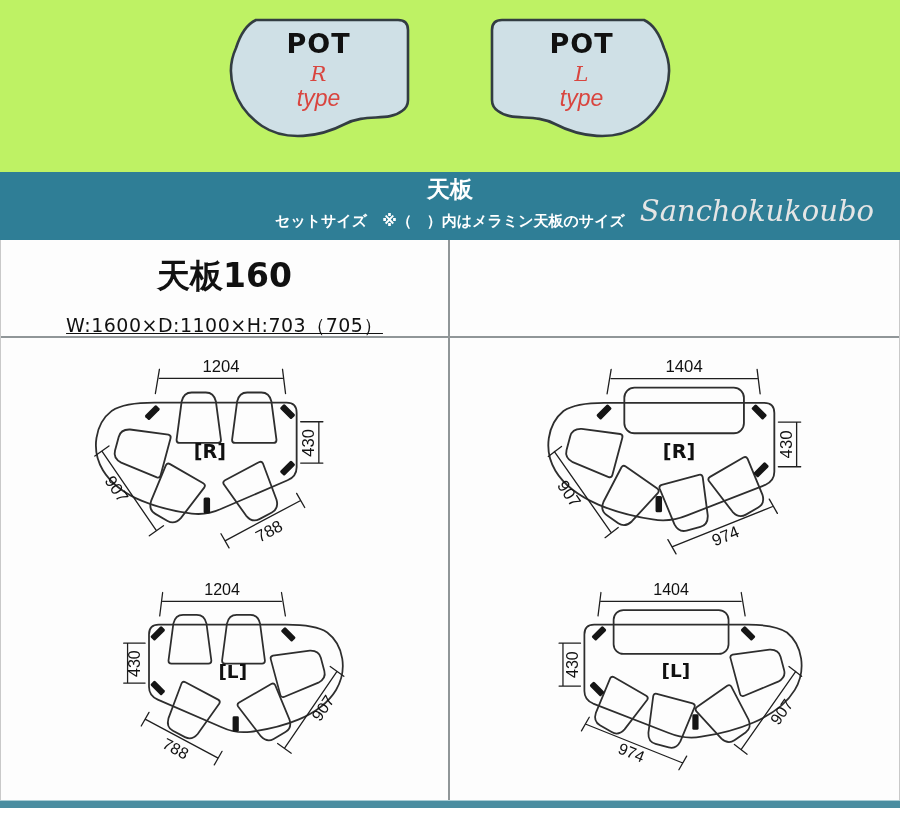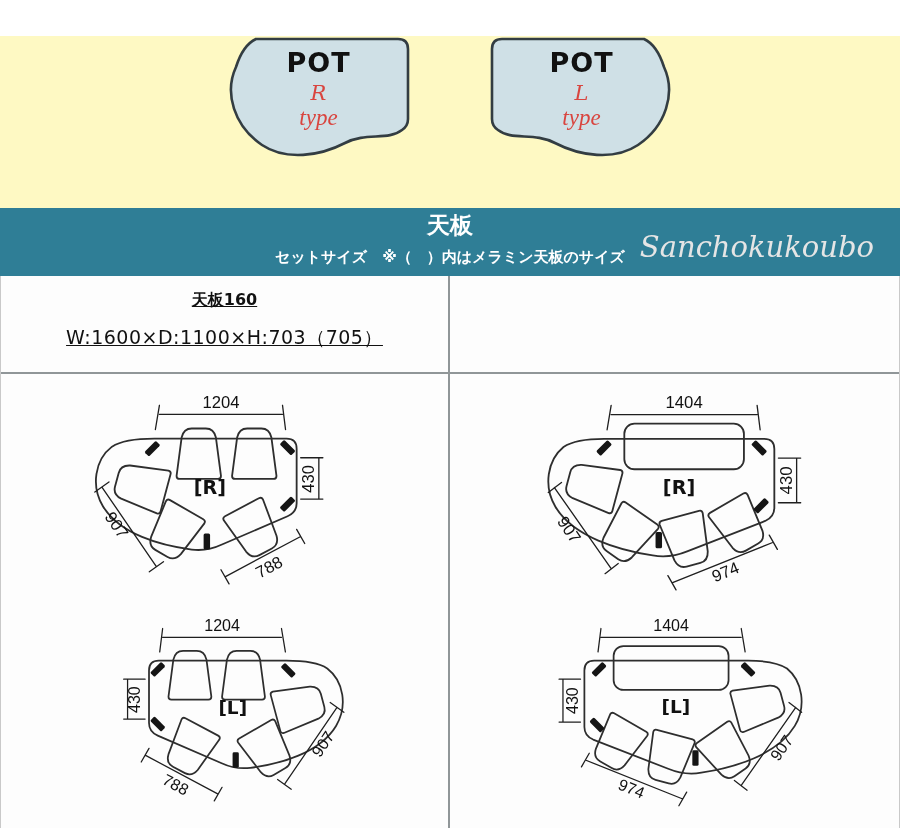--- a/index.html
+++ b/index.html
@@ -1,39 +1,39 @@
 <!DOCTYPE html>
 <html><head>
 <meta charset="utf-8">
 <style>
   html,body{margin:0;padding:0;background:#ffffff;}
   body{width:900px;height:828px;overflow:hidden;font-family:"DejaVu Sans","Liberation Sans",sans-serif;}
 
   
-  .hero{height:172px;display:flex;justify-content:center;align-items:flex-start;gap:58px;box-sizing:border-box;background:#fef9c3;margin-top:36px;}
+  .hero{height:172px;display:flex;justify-content:center;align-items:flex-start;gap:58px;padding-top:17px;box-sizing:border-box;background:#bef264;}
   .pot-shape{position:relative;width:205px;height:132px;}
   .pot-shape svg{position:absolute;left:0;top:0;}
   .pot-text{position:absolute;left:0;top:0;width:100%;text-align:center;padding-top:13px;line-height:1;}
   .pot-name{font-size:27px;font-weight:bold;color:#111;letter-spacing:1px;}
   .pot-variant{font-family:"DejaVu Serif",serif;font-style:italic;font-size:21px;color:#d9453f;margin-top:7px;}
-  .pot-word{font-family:Liberation Serif, serif;font-style:italic;font-size:23px;color:#d9453f;margin-top:2px;}
+  .pot-word{font-family:Liberation Sans, sans-serif;font-style:italic;font-size:23px;color:#d9453f;margin-top:2px;}
 
   
   .banner{position:relative;height:68px;background:#2f7e96;color:#ffffff;text-align:center;box-sizing:border-box;padding-top:4px;}
   .banner-title{font-size:23px;font-weight:bold;line-height:1.2;}
   .banner-subtitle{font-size:15px;font-weight:bold;margin-top:8px;}
   .watermark{position:absolute;right:26px;top:22px;font-family:"DejaVu Serif",serif;font-style:italic;font-size:29px;color:#e5e5e5;}
 
   
   .sheet{border-left:1px solid #c9c9c9;border-right:1px solid #c9c9c9;background:#fdfdfd;}
   .row2{display:grid;grid-template-columns:1fr 1fr;}
   .cell-l{border-right:2px solid #909698;}
   .header-cell{height:96px;text-align:center;box-sizing:border-box;padding-top:14px;}
   .header-row{border-bottom:2px solid #909698;}
-  .col-heading{font-size:16px;font-weight:bold;color:#111;text-decoration:underline;}
+  .col-heading{font-size:33px;font-weight:bold;color:#111;}
   .col-size{font-size:19px;color:#111;margin-top:14px;letter-spacing:0.5px;text-decoration:underline;}
   .diagram-cell{height:236px;overflow:hidden;}
   .diagram-cell.bottom{height:226px;}
   .diagram-cell svg{display:block;width:100%;height:100%;}
 
   
   .furn{fill:none;stroke:#2e2e2e;stroke-width:1.8;stroke-linejoin:round;}
   .dimline{fill:none;stroke:#1f1f1f;stroke-width:1.3;stroke-linecap:round;}
   .dimtext{font-family:"Liberation Sans",sans-serif;font-size:16.5px;fill:#111;text-anchor:middle;}
   .dlabel{font-family:"DejaVu Sans",sans-serif;font-size:19px;font-weight:bold;fill:#111;text-anchor:middle;}

